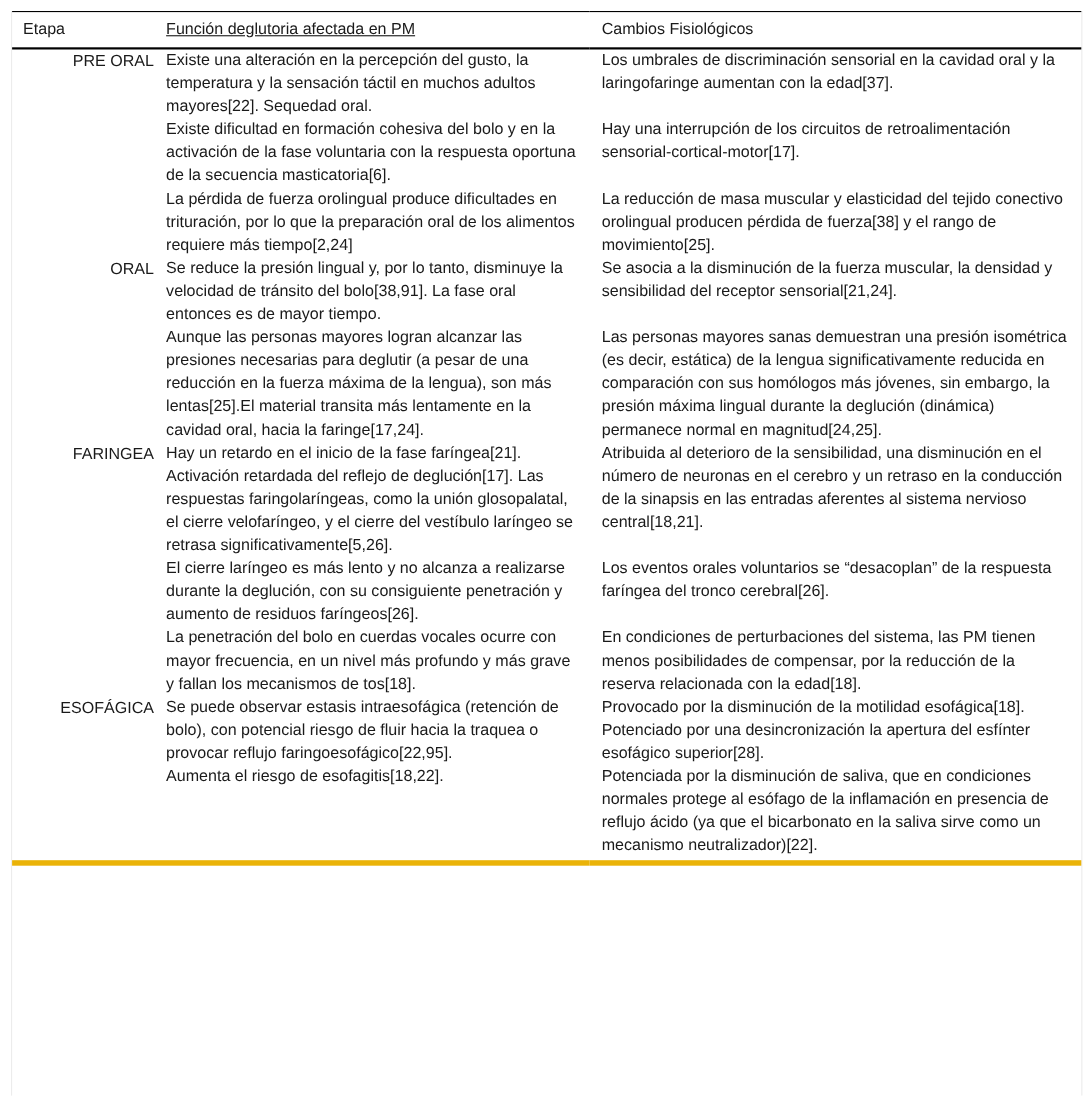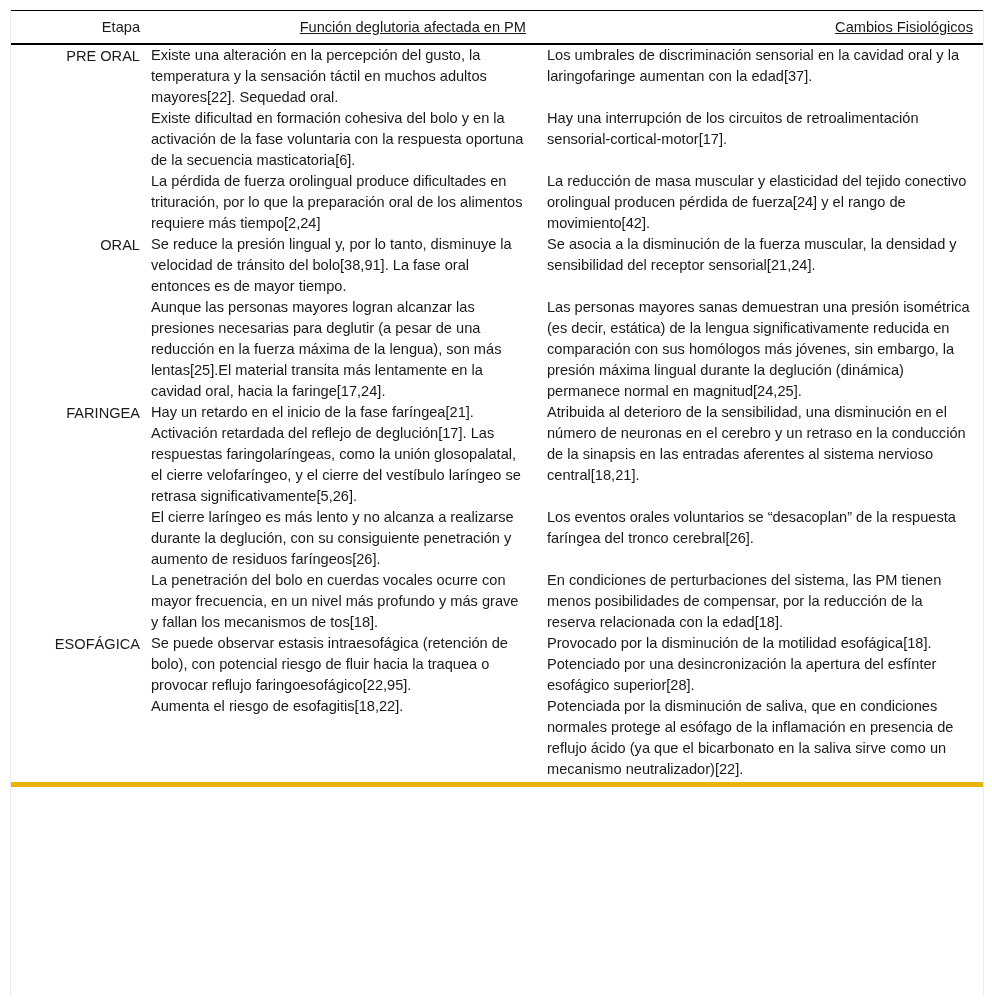--- a/index.html
+++ b/index.html
@@ -14,31 +14,31 @@
     height: 986px;
   }
   table.doc-table {
     width: 972px; border-collapse: collapse; table-layout: fixed;
     font-size: 14.6px; line-height: 21px;
   }
   .doc-table col.c1 { width: 139px; }
   .doc-table col.c2 { width: 386px; }
   .doc-table col.c3 { width: 447px; }
   .doc-table thead th {
-    text-align: right; font-weight: normal;
+    text-align: left; font-weight: normal;
     border-top: 1px solid #000; border-bottom: 2px solid #000;
     padding: 6px 10px 5px 10px; vertical-align: top;
   }
   .doc-table td { padding: 0 10px; vertical-align: top; }
   .doc-table td.stage { padding-top: 1px; text-align: right; }
   .doc-table tbody tr:last-child td { border-bottom: 5px solid #eab308; padding-bottom: 2px; margin-top: 32px; }
   .doc-table td.func { padding-left: 1px; }
   .doc-table th.func-h { padding-left: 1px; text-decoration: underline; }
   .doc-table td.change { padding-left: 11px; }
-  .doc-table th.change-h { padding-left: 11px; text-decoration: underline; }
+  .doc-table th.change-h { padding-left: 11px; }
 </style>
 </head>
 <body>
 
 <div class="wrap">
   <table class="doc-table">
     <colgroup>
         <col class="c1">
         <col class="c2">
         <col class="c3">
@@ -57,21 +57,21 @@
         <td class="change">Los umbrales de discriminación sensorial en la cavidad oral y la laringofaringe aumentan con la edad[37].</td>
       </tr>
       <tr>
         <td class="stage"></td>
         <td class="func">Existe dificultad en formación cohesiva del bolo y en la activación de la fase voluntaria con la respuesta oportuna de la secuencia masticatoria[6].</td>
         <td class="change">Hay una interrupción de los circuitos de retroalimentación sensorial-cortical-motor[17].</td>
       </tr>
       <tr>
         <td class="stage"></td>
         <td class="func">La pérdida de fuerza orolingual produce dificultades en trituración, por lo que la preparación oral de los alimentos requiere más tiempo[2,24]</td>
-        <td class="change">La reducción de masa muscular y elasticidad del tejido conectivo orolingual producen pérdida de fuerza[24] y el rango de movimiento[42].</td>
+        <td class="change">La reducción de masa muscular y elasticidad del tejido conectivo orolingual producen pérdida de fuerza[38] y el rango de movimiento[25].</td>
       </tr>
       <tr>
         <td class="stage">ORAL</td>
         <td class="func">Se reduce la presión lingual y, por lo tanto, disminuye la velocidad de tránsito del bolo[38,91]. La fase oral entonces es de mayor tiempo.</td>
         <td class="change">Se asocia a la disminución de la fuerza muscular, la densidad y sensibilidad del receptor sensorial[21,24].</td>
       </tr>
       <tr>
         <td class="stage"></td>
         <td class="func">Aunque las personas mayores logran alcanzar las presiones necesarias para deglutir (a pesar de una reducción en la fuerza máxima de la lengua), son más lentas[25].El material transita más lentamente en la cavidad oral, hacia la faringe[17,24].</td>
         <td class="change">Las personas mayores sanas demuestran una presión isométrica (es decir, estática) de la lengua significativamente reducida en comparación con sus homólogos más jóvenes, sin embargo, la presión máxima lingual durante la deglución (dinámica) permanece normal en magnitud[24,25].</td>

